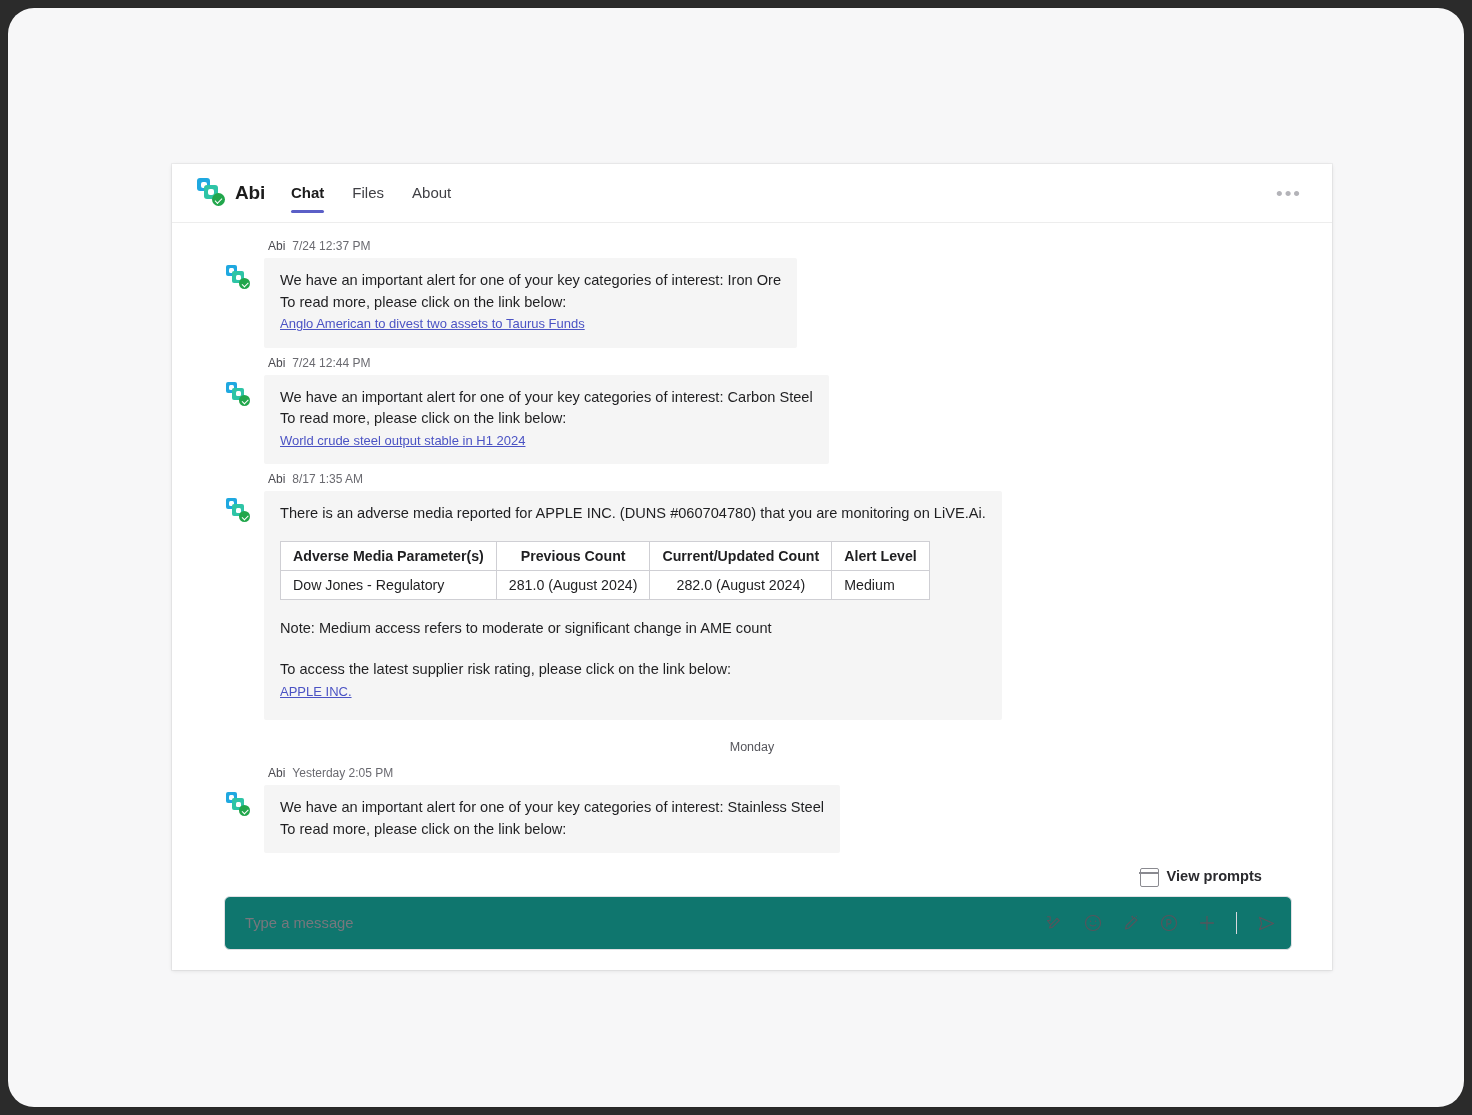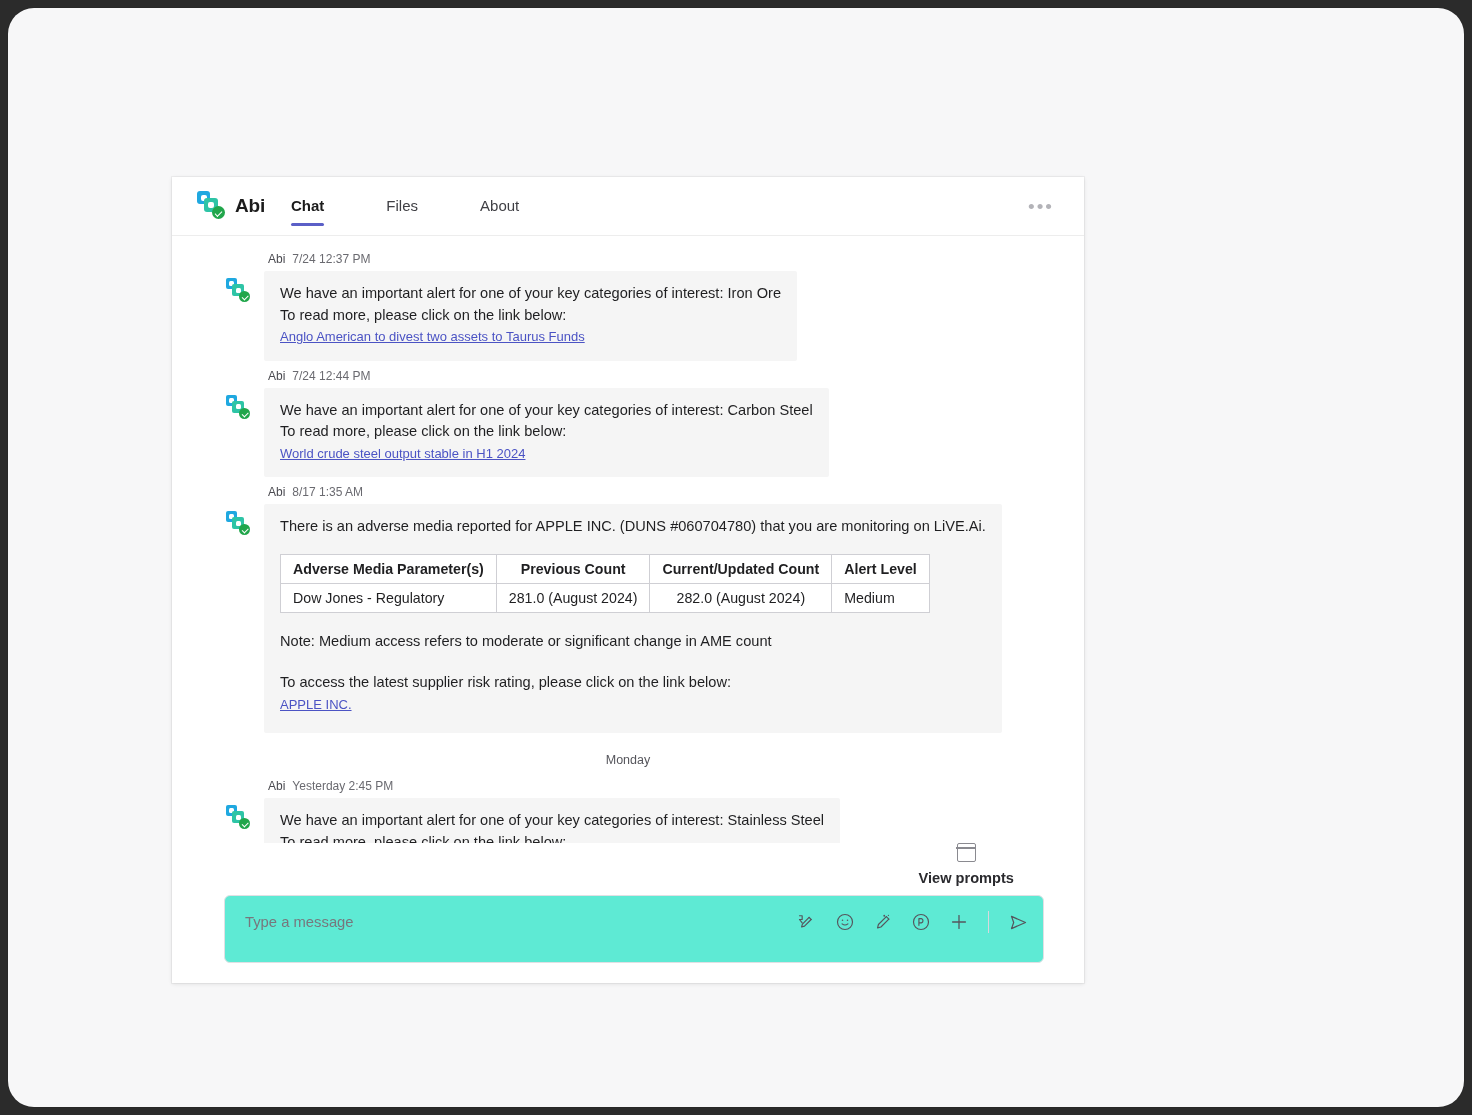--- a/index.html
+++ b/index.html
@@ -24,22 +24,22 @@
     background: #f7f7f8;
     border-radius: 26px;
     box-shadow: 0 0 0 1px rgba(0,0,0,0.06);
     overflow: hidden;
   }
 
   
   .app-panel {
     position: absolute;
     left: 164px;
-    top: 169px;
-    width: 912px;
+    top: 156px;
+    width: 1160px;
     height: 806px;
     background: #ffffff;
     box-shadow: 0 1px 4px rgba(0,0,0,0.10), 0 0 0 1px rgba(0,0,0,0.04);
     display: flex;
     flex-direction: column;
   }
 
   
   .app-header {
     height: 58px;
@@ -108,21 +108,20 @@
     font-size: 19px;
     font-weight: bold;
     color: #1b1b1b;
     letter-spacing: -0.2px;
     margin-right: 26px;
   }
   .tabs {
     display: flex;
     align-items: flex-start;
     height: 58px;
-    gap: 34px;
   }
   .tab {
     font-size: 15px;
     color: #3f3f44;
     margin-right: 28px;
     height: 58px;
     line-height: 58px;
     position: relative;
     cursor: pointer;
   }
@@ -304,24 +303,22 @@
   }
   .view-prompts-row {
     display: flex;
     justify-content: flex-end;
     align-items: center;
     margin-bottom: 9px;
     padding-right: 30px;
   }
   .view-prompts {
     display: flex;
-    align-items: center;
     gap: 8px;
     cursor: pointer;
-    flex-direction: column;
   }
   .prompt-icon {
     width: 17px;
     height: 17px;
     border: 1.6px solid #8a8a90;
     border-radius: 2px;
     position: relative;
   }
   .prompt-icon::before {
     content: "";
@@ -336,22 +333,22 @@
     font-weight: bold;
     color: #2a2a2e;
   }
 
   .composer {
     height: 52px;
     border: 1px solid #e0e0e4;
     border-radius: 6px;
     display: flex;
     align-items: center;
-    padding: 0 14px 14px 18px;
-    background: #5eead4;
+    padding: 0 14px 0 18px;
+    background: #0f766e;
     gap: 44px;
   }
   .composer-input {
     flex: 1 1 auto;
     border: none;
     outline: none;
     font-size: 14.8px;
     font-family: "Liberation Sans", sans-serif;
     color: #1f1f21;
     background: transparent;
@@ -471,21 +468,21 @@
           <div class="line note-line">Note: Medium access refers to moderate or significant change in AME count</div>
           <div class="line gap-line">To access the latest supplier risk rating, please click on the link below:</div>
           <a class="link">APPLE INC.</a>
         </div>
       </div>
 
       <div class="date-divider" style="margin-top:20px;">Monday</div>
 
       <div class="msg-group">
         <div class="msg-meta">
-          <span class="sender">Abi</span><span class="time">Yesterday 2:45 PM</span>
+          <span class="sender">Abi</span><span class="time">Yesterday 2:05 PM</span>
         </div>
         <div class="avatar">
           <span class="sq sq-blue"></span>
           <span class="sq sq-teal"></span>
           <span class="dot-green"></span>
         </div>
         <div class="bubble">
           <div class="line">We have an important alert for one of your key categories of interest: Stainless Steel</div>
           <div class="line">To read more, please click on the link below:</div>
           

